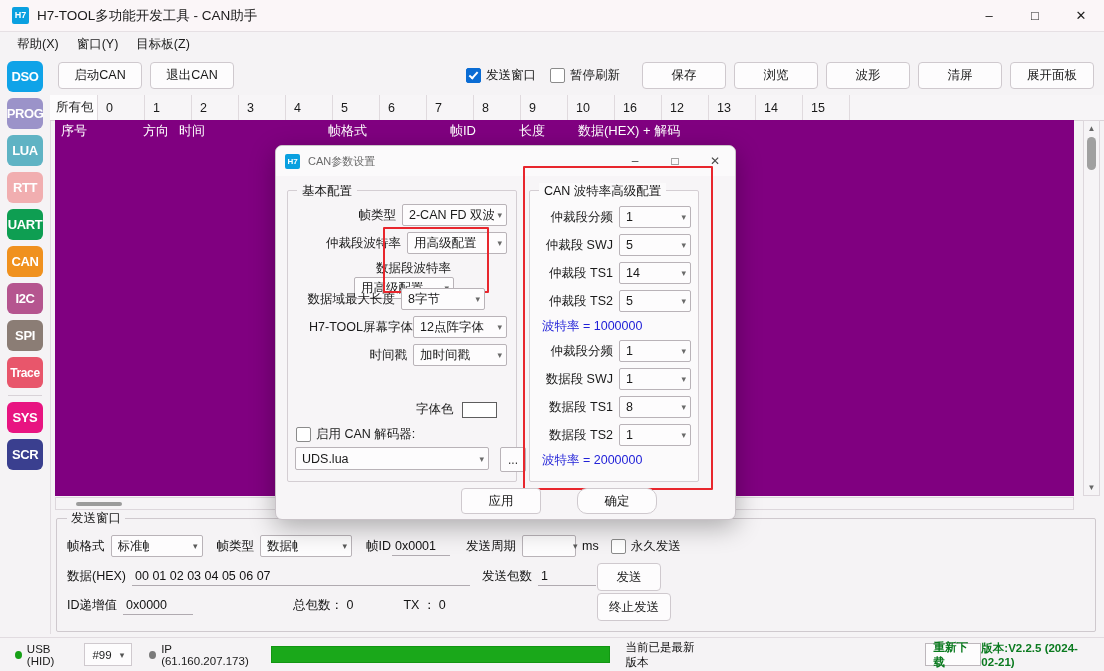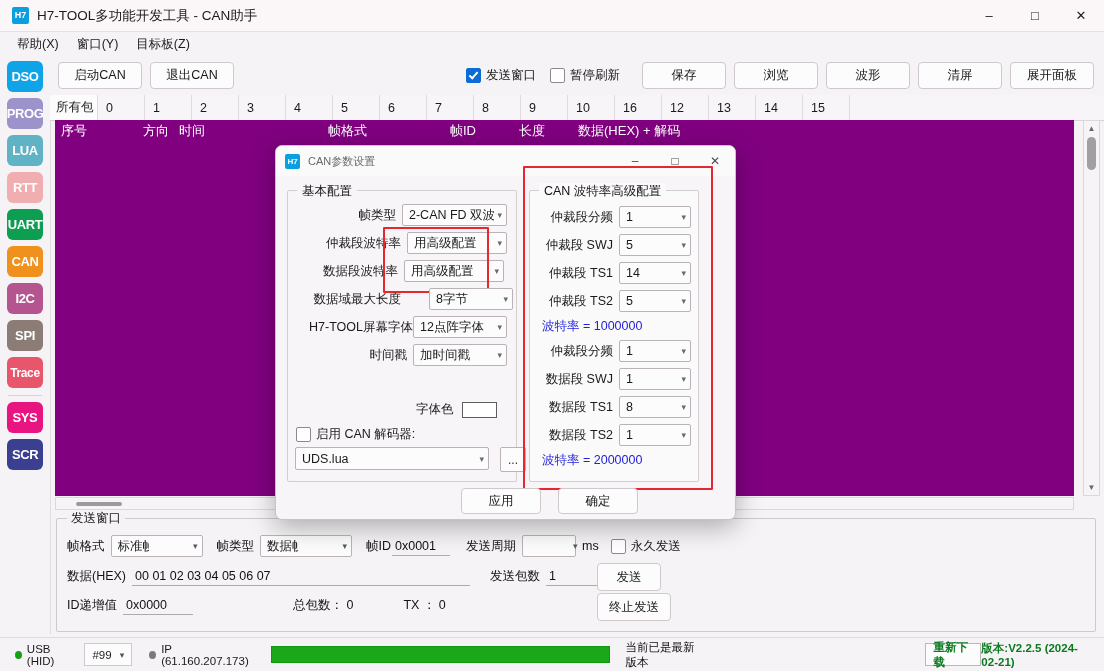--- a/index.html
+++ b/index.html
@@ -246,21 +246,21 @@
       <span class="lbl" style="margin-left:6px;">ms</span>
       <div class="cbx" style="margin-left:12px;margin-right:0;">
         <span class="box"></span>
         <span>永久发送</span>
       </div>
     </div>
 
     <div class="sp-row" style="left:10px;top:47px;">
       <span class="lbl">数据(HEX)</span>
       <input class="inp" style="width: 338px; margin-left: 6px;" value="00 01 02 03 04 05 06 07">
-      <span class="lbl" style="margin-left:20px;">发送包数</span>
+      <span class="lbl" style="margin-left:12px;">发送包数</span>
       <input class="inp" style="width: 58px; margin-left: 6px;" value="1">
     </div>
 
     <div class="sp-row" style="left:10px;top:76px;">
       <span class="lbl">ID递增值</span>
       <input class="inp" style="width: 70px; margin-left: 6px;" value="0x0000">
       <span class="lbl" style="margin-left:100px;">总包数： 0</span>
       <span class="lbl" style="margin-left:50px;">TX ： 0</span>
     </div>
 
@@ -311,30 +311,30 @@
     </div>
 
     <div class="frow" style="left:19px;top:86px;width:212px;justify-content:flex-end;">
       <span class="flbl" style="width:100px;">仲裁段波特率</span>
       <div class="dsel" style="width:100px;margin-left:6px;">
         <span class="cv">用高级配置</span>
         <span class="ar">▾</span>
       </div>
     </div>
 
-    <div class="frow" style="left:19px;top:114px;width:212px;justify-content:center;">
+    <div class="frow" style="left:19px;top:114px;width:212px;justify-content:flex-start;flex-direction:column;">
       <span class="flbl" style="width:100px;">数据段波特率</span>
       <div class="dsel" style="width:100px;margin-left:6px;">
         <span class="cv">用高级配置</span>
         <span class="ar">▾</span>
       </div>
     </div>
     <div class="redbox" style="left:107px;top:81px;width:102px;height:62px;"></div>
 
-    <div class="frow" style="left:25px;top:142px;width:212px;justify-content:space-between;">
+    <div class="frow" style="left:19px;top:142px;width:212px;justify-content:flex-start;">
       <span class="flbl" style="width:100px;">数据域最大长度</span>
       <div class="dsel" style="width:84px;margin-left:6px;">
         <span class="cv">8字节</span>
         <span class="ar">▾</span>
       </div>
     </div>
 
     <div class="frow" style="left:14px;top:170px;width:217px;justify-content:flex-end;">
       <span class="flbl" style="width:110px;">H7-TOOL屏幕字体</span>
       <div class="dsel" style="width:94px;margin-left:0px;">
@@ -425,16 +425,16 @@
     <div class="frow" style="left:261px;top:278px;">
       <span class="flbl" style="width:76px;">数据段 TS2</span>
       <div class="dsel" style="width:72px;margin-left:6px;">
         <span class="cv">1</span>
         <span class="ar">▾</span>
       </div>
     </div>
     <div class="baud" style="left:266px;top:306px;">波特率 = 2000000</div>
 
     <div class="dbtn" style="left:185px;top:342px;">应用</div>
-    <div class="dbtn" style="left:282px;top:342px;">确定</div>
+    <div class="dbtn" style="left:301px;top:342px;border-radius:10px;">确定</div>
   </div>
 
 </div>
 
 </body></html>

